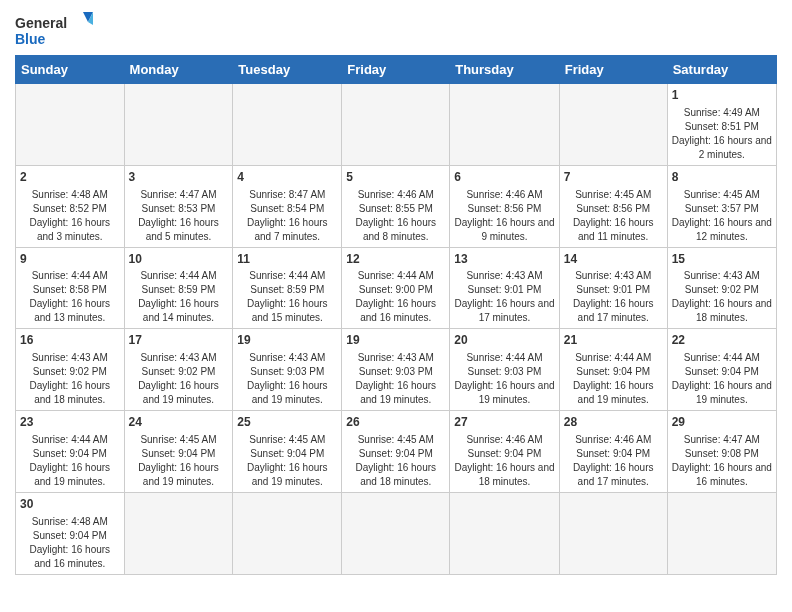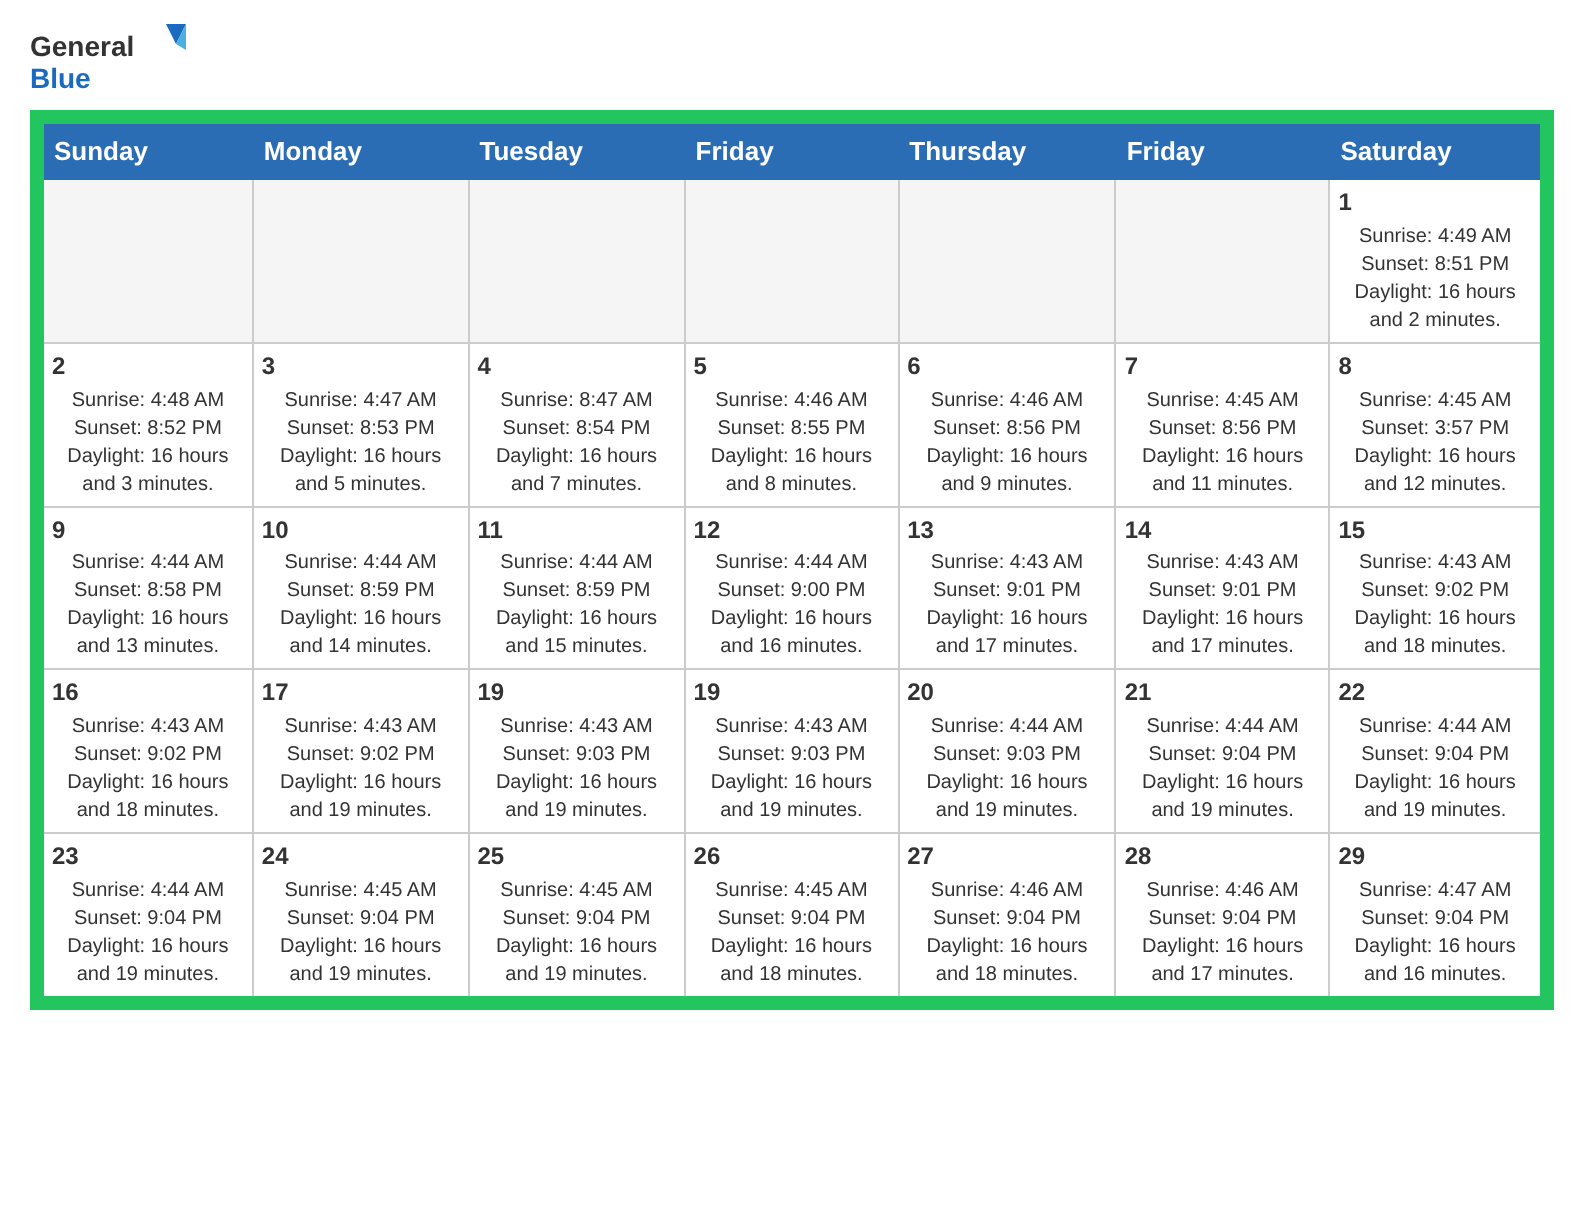--- a/index.html
+++ b/index.html
@@ -30,21 +30,21 @@
       color: #333;
       line-height: 1.1;
     }
     .subtitle {
       font-size: 14px;
       color: #555;
     }
     .calendar {
       width: 100%;
       border-collapse: collapse;
-      border: 7px solid #22c55e;
+      border: 1px solid #22c55e;
     }
     .calendar th {
       background-color: #2a6db5;
       color: #fff;
       font-size: 13px;
       font-weight: bold;
       padding: 6px 5px;
       text-align: left;
       border: 1px solid #2a6db5;
     }
@@ -288,18 +288,32 @@
         </td>
         <td>
           <span class="day-number">28</span>
           <div class="day-info">Sunrise: 4:46 AM
 Sunset: 9:04 PM
 Daylight: 16 hours and 17 minutes.</div>
         </td>
         <td>
           <span class="day-number">29</span>
           <div class="day-info">Sunrise: 4:47 AM
-Sunset: 9:04 PM
+Sunset: 9:08 PM
 Daylight: 16 hours and 16 minutes.</div>
         </td>
+      </tr>
+      <tr class="last-row">
+        <td>
+          <span class="day-number">30</span>
+          <div class="day-info">Sunrise: 4:48 AM
+Sunset: 9:04 PM
+Daylight: 16 hours and 16 minutes.</div>
+        </td>
+        <td class="empty"></td>
+        <td class="empty"></td>
+        <td class="empty"></td>
+        <td class="empty"></td>
+        <td class="empty"></td>
+        <td class="empty"></td>
       </tr>
     </tbody>
 </table>
 
 </body></html>

